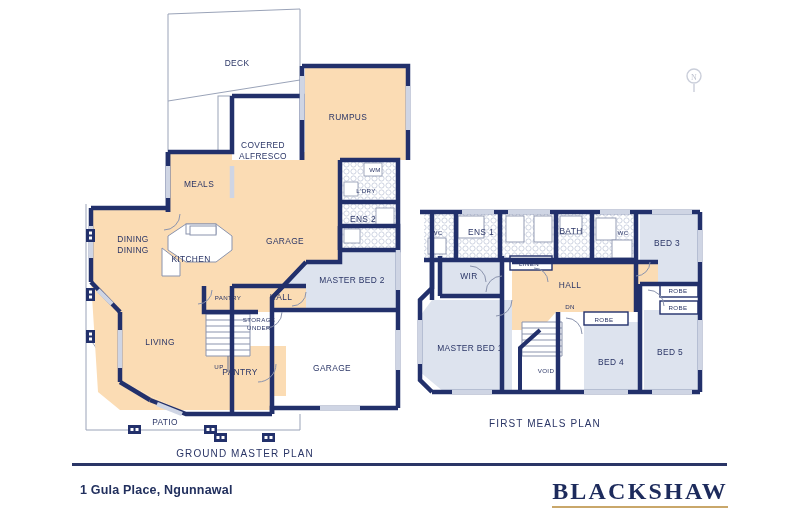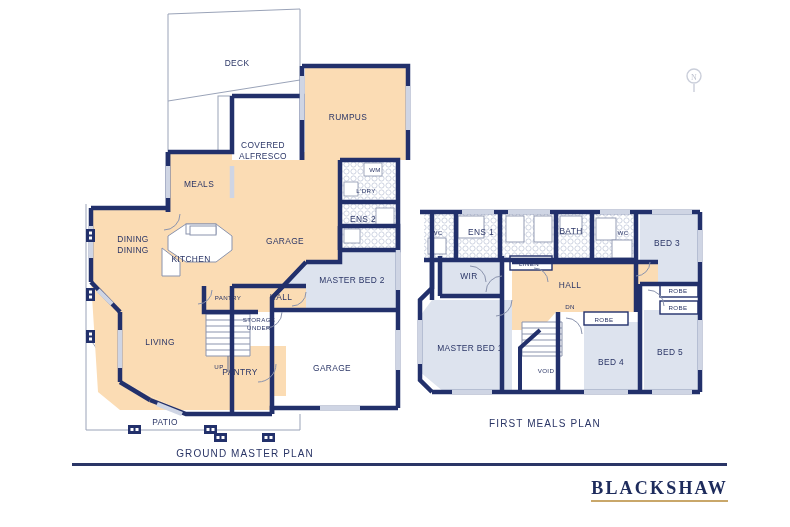--- a/index.html
+++ b/index.html
@@ -19,21 +19,21 @@
   .address{
     position:absolute;left:80px;top:483px;
     font-size:12.5px;font-weight:bold;letter-spacing:.2px;
     color:#22305e;white-space:nowrap;
   }
   .brand{
     position:absolute;right:62px;top:479px;text-align:center;
   }
   .brand-word{
     font-family:"Liberation Serif","DejaVu Serif",serif;
-    font-size:18px;font-weight:bold;letter-spacing:2.2px;
+    font-size:24px;font-weight:bold;letter-spacing:2.2px;
     color:#1d2b5c;line-height:1;
   }
   .brand-rule{
     margin-top:3px;height:2px;background:#c9a76a;width:100%;
   }
 </style>
 </head>
 <body>
 
 <div id="plan-root">
@@ -327,20 +327,21 @@
       <div style="position: absolute; left: 570px; top: 306px; transform: translate(-50%, -50%); white-space: nowrap; font-size: 6.2px; letter-spacing: 0.35px; color: rgb(42, 53, 102); font-family: &quot;Liberation Sans&quot;, &quot;DejaVu Sans&quot;, sans-serif;">DN</div>
       <div style="position: absolute; left: 604px; top: 319px; transform: translate(-50%, -50%); white-space: nowrap; font-size: 6.2px; letter-spacing: 0.35px; color: rgb(42, 53, 102); font-family: &quot;Liberation Sans&quot;, &quot;DejaVu Sans&quot;, sans-serif;">ROBE</div>
       <div style="position: absolute; left: 470px; top: 348px; transform: translate(-50%, -50%); white-space: nowrap; font-size: 8.4px; letter-spacing: 0.35px; color: rgb(42, 53, 102); font-family: &quot;Liberation Sans&quot;, &quot;DejaVu Sans&quot;, sans-serif;">MASTER BED 1</div>
       <div style="position: absolute; left: 546px; top: 370px; transform: translate(-50%, -50%); white-space: nowrap; font-size: 6.2px; letter-spacing: 0.35px; color: rgb(42, 53, 102); font-family: &quot;Liberation Sans&quot;, &quot;DejaVu Sans&quot;, sans-serif;">VOID</div>
       <div style="position: absolute; left: 611px; top: 362px; transform: translate(-50%, -50%); white-space: nowrap; font-size: 8.4px; letter-spacing: 0.35px; color: rgb(42, 53, 102); font-family: &quot;Liberation Sans&quot;, &quot;DejaVu Sans&quot;, sans-serif;">BED 4</div>
       <div style="position: absolute; left: 670px; top: 352px; transform: translate(-50%, -50%); white-space: nowrap; font-size: 8.4px; letter-spacing: 0.35px; color: rgb(42, 53, 102); font-family: &quot;Liberation Sans&quot;, &quot;DejaVu Sans&quot;, sans-serif;">BED 5</div>
     </div>
 
   <div class="footer-rule"></div>
 
+  <div class="address">1 Gula Place, Ngunnawal</div>
 
   <div class="brand">
     <div class="brand-word">BLACKSHAW</div>
     <div class="brand-rule"></div>
   </div>
 
 <div style="position: absolute; left: 245px; top: 453px; transform: translate(-50%, -50%); font-size: 10px; letter-spacing: 1.1px; color: rgb(42, 53, 102); white-space: nowrap; font-family: &quot;Liberation Sans&quot;, &quot;DejaVu Sans&quot;, sans-serif;">GROUND MASTER PLAN</div>
     <div style="position: absolute; left: 545px; top: 423px; transform: translate(-50%, -50%); font-size: 10px; letter-spacing: 1.1px; color: rgb(42, 53, 102); white-space: nowrap; font-family: &quot;Liberation Sans&quot;, &quot;DejaVu Sans&quot;, sans-serif;">FIRST MEALS PLAN</div>
   </div>
 

